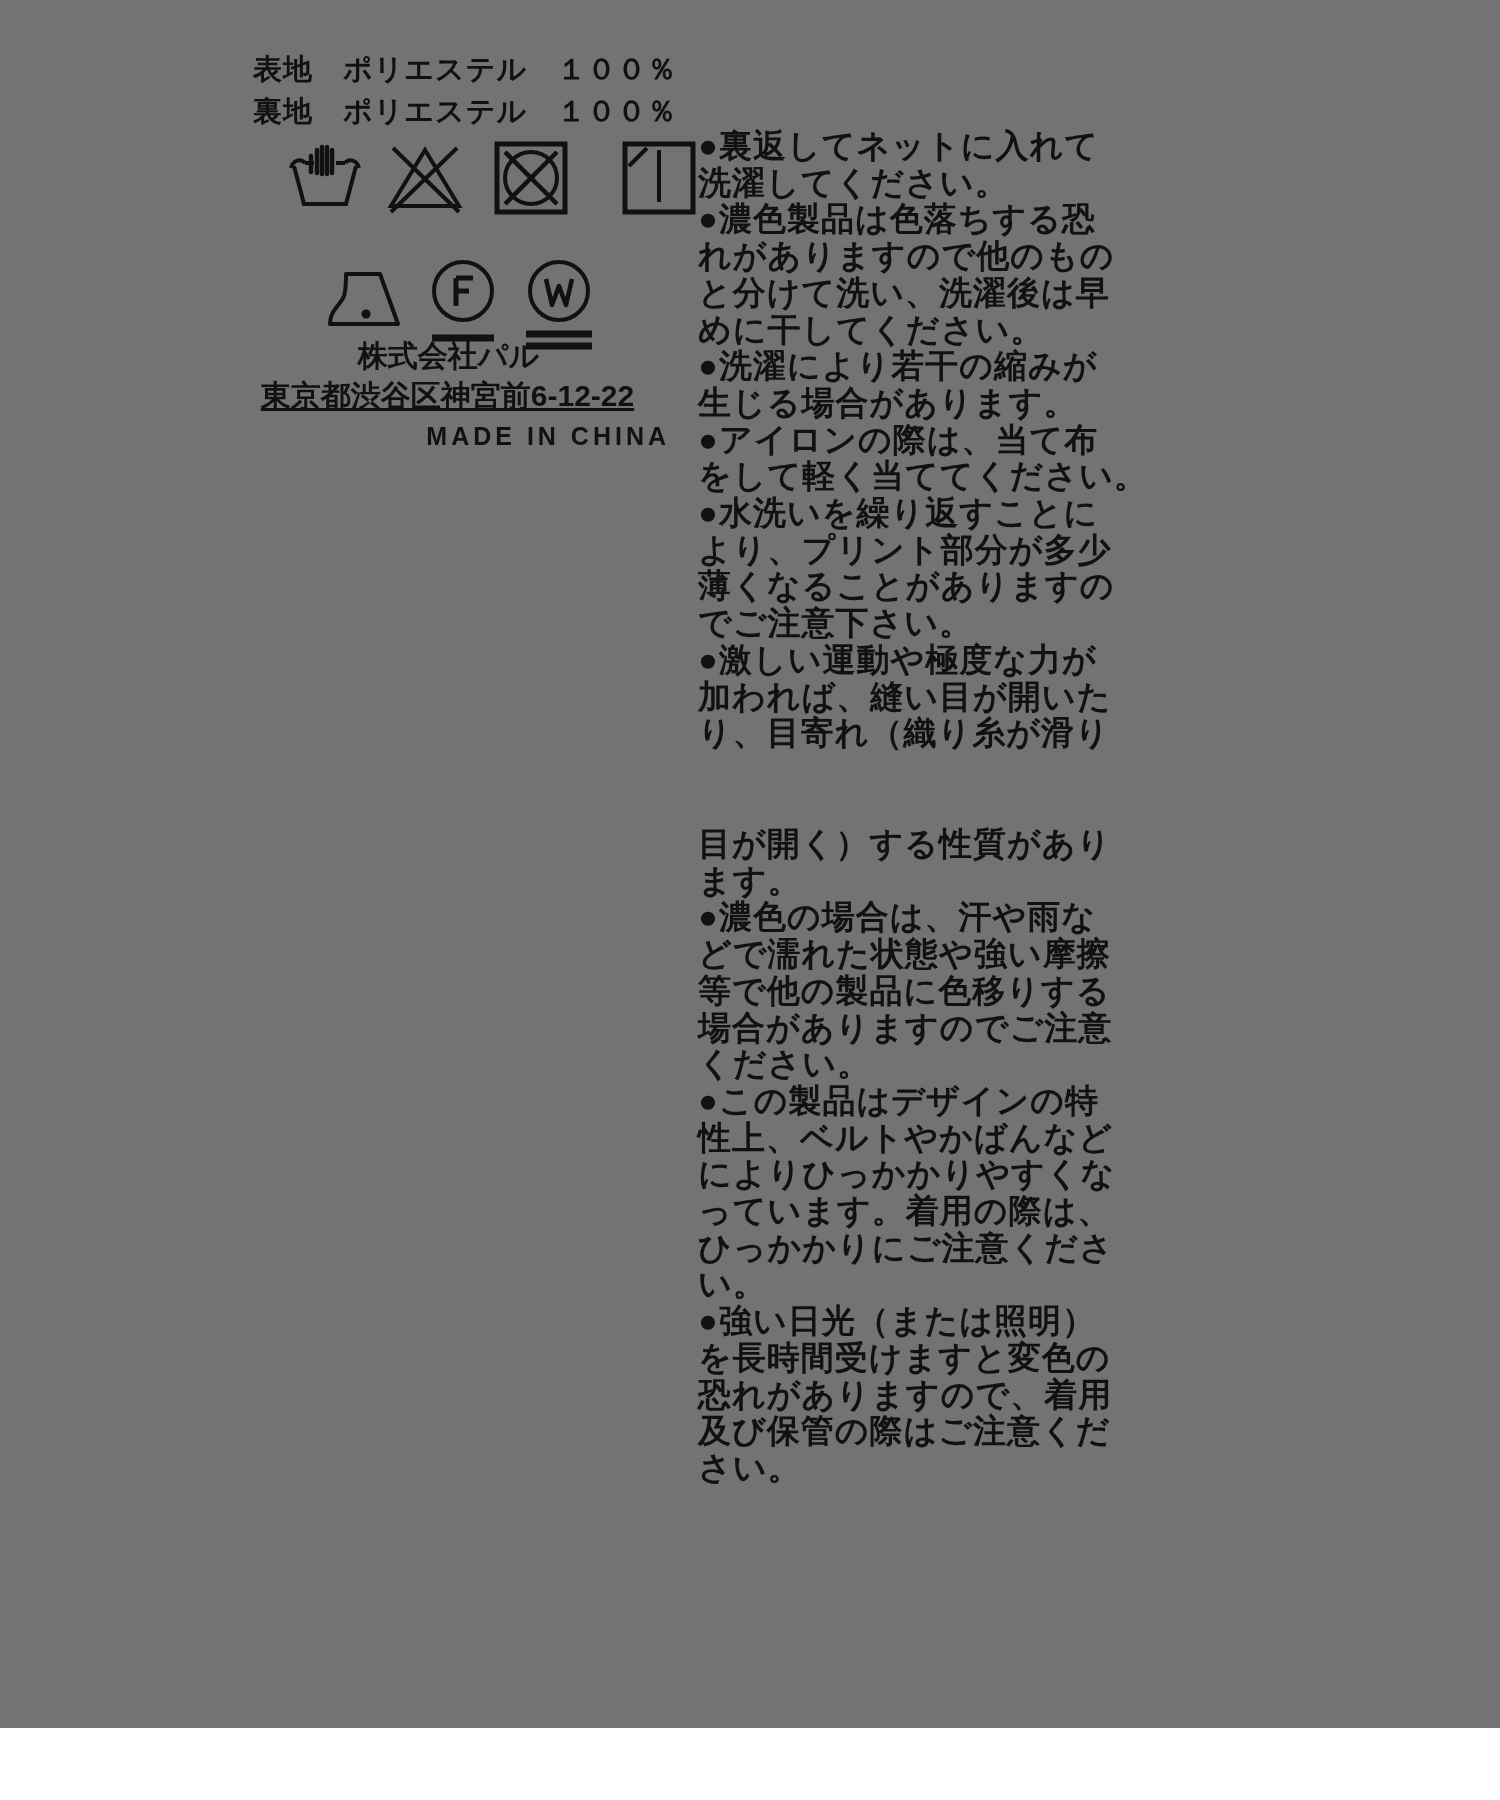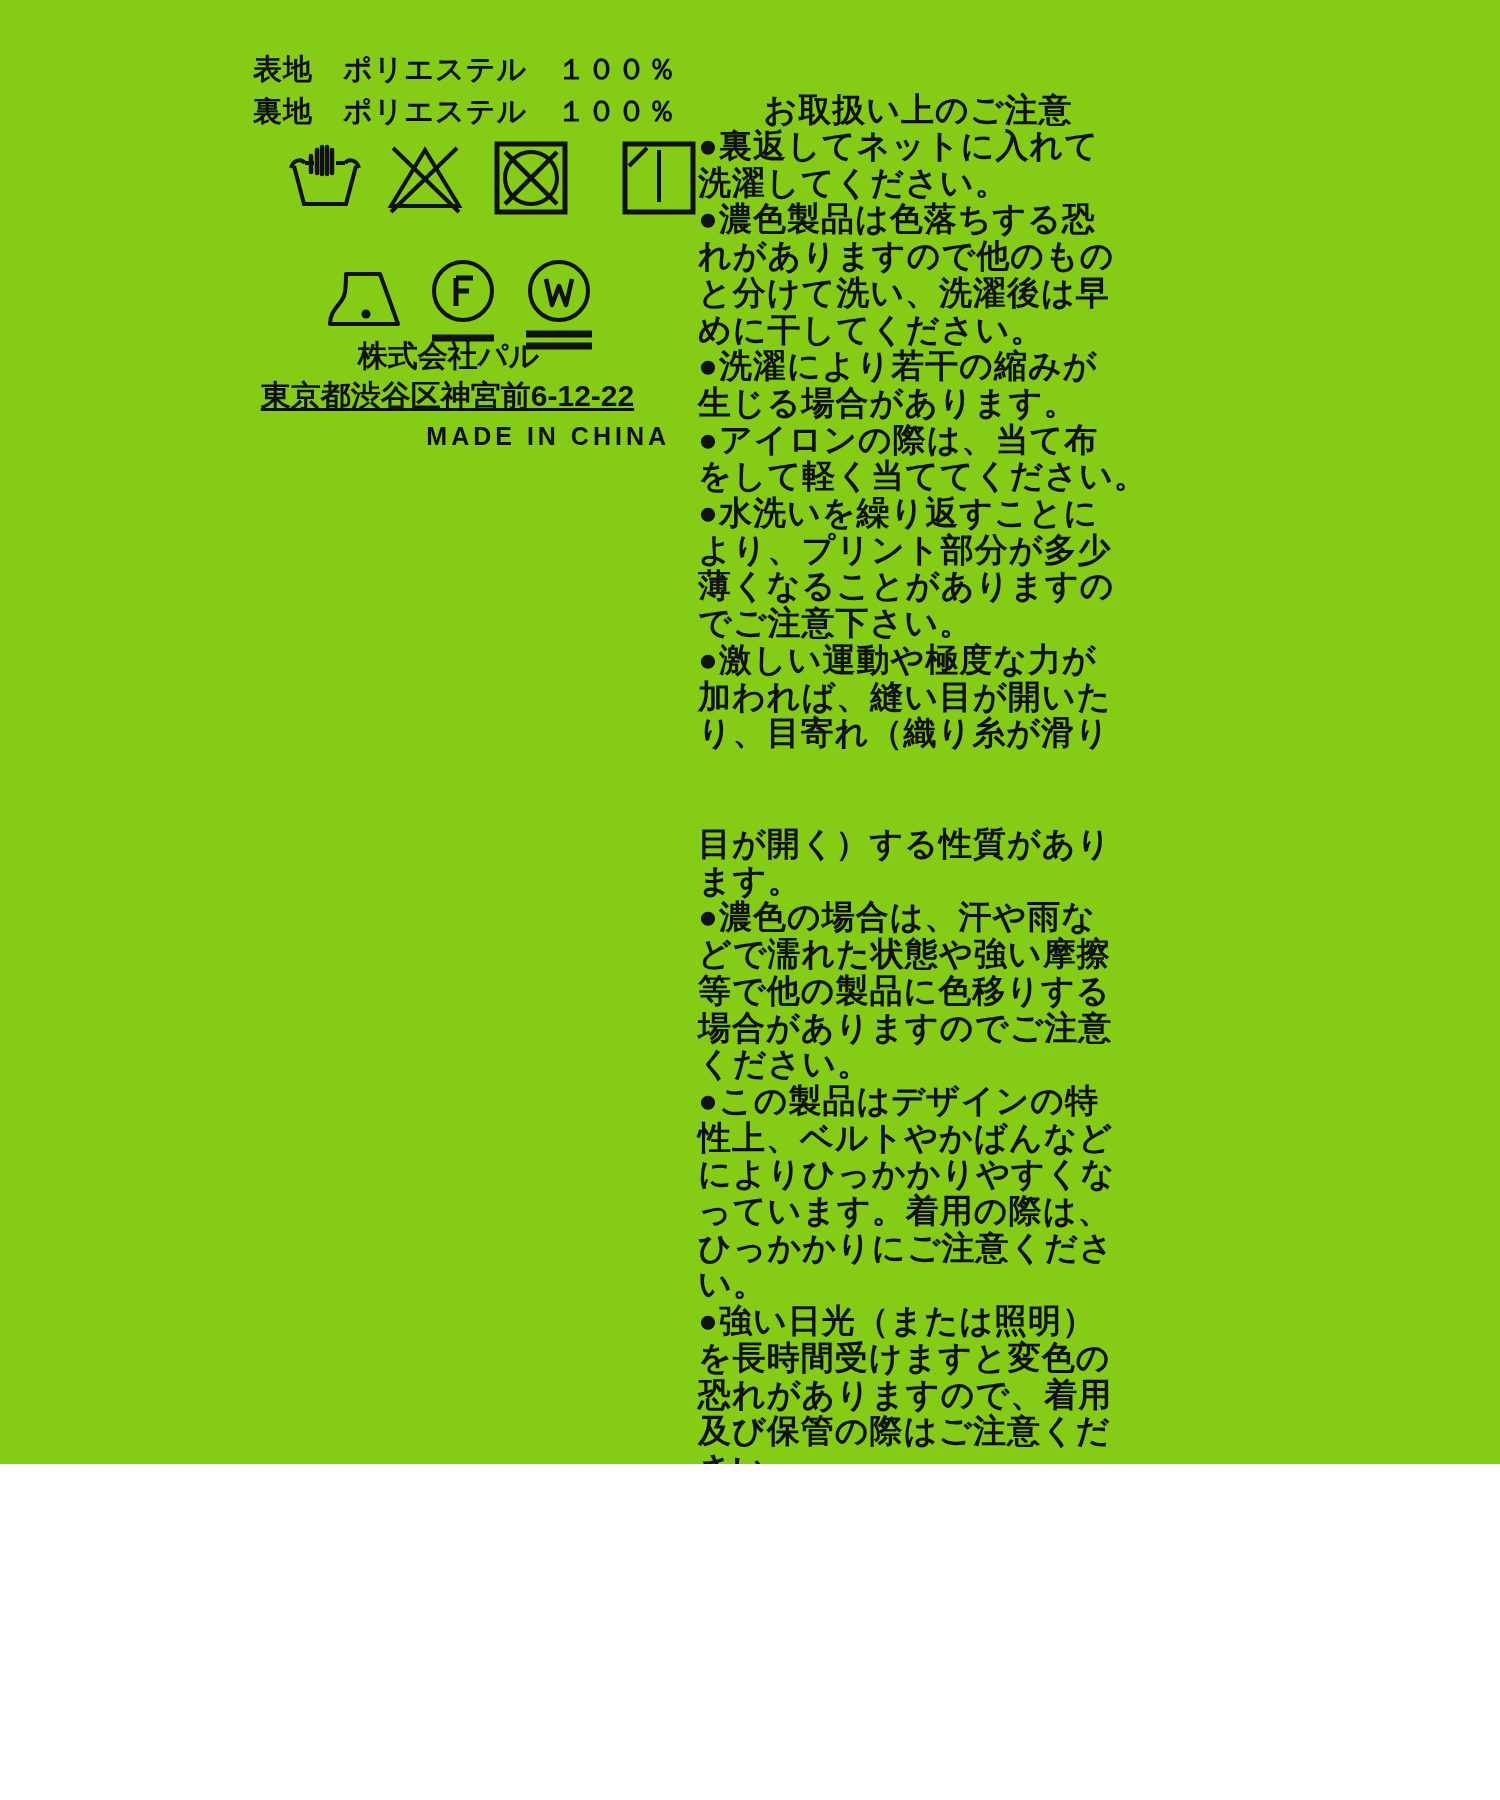--- a/index.html
+++ b/index.html
@@ -3,22 +3,22 @@
 <meta charset="utf-8">
 <style>
   html, body {
     margin: 0;
     padding: 0;
     background: #ffffff;
   }
   .canvas {
     position: relative;
     width: 1500px;
-    height: 1464px;
-    background: #84cc16;
+    height: 1728px;
+    background: #737373;
     color: #111111;
     font-family: "Liberation Sans", "DejaVu Sans", sans-serif;
     font-weight: bold;
     overflow: hidden;
   }
   .materials {
     position: absolute;
     left: 253px;
     top: 48px;
     font-size: 29px;
@@ -160,21 +160,20 @@
       <path d="M24,23 L30,49 L37,30 L44,49 L50,23" fill="none" stroke="#111111" stroke-width="4.5" stroke-linejoin="round"></path>
       <path d="M4,78 H70" stroke="#111111" stroke-width="7"></path>
       <path d="M4,90 H70" stroke="#111111" stroke-width="7"></path>
     </svg>
   </div>
 
   <div class="company">株式会社パル</div>
   <div class="address">東京都渋谷区神宮前6-12-22</div>
   <div class="origin">MADE IN CHINA</div>
 
-  <div class="notes-title">お取扱い上のご注意</div>
   <div class="notes-block b1">●裏返してネットに入れて
 洗濯してください。
 ●濃色製品は色落ちする恐
 れがありますので他のもの
 と分けて洗い、洗濯後は早
 めに干してください。
 ●洗濯により若干の縮みが
 生じる場合があります。
 ●アイロンの際は、当て布
 をして軽く当ててください。

